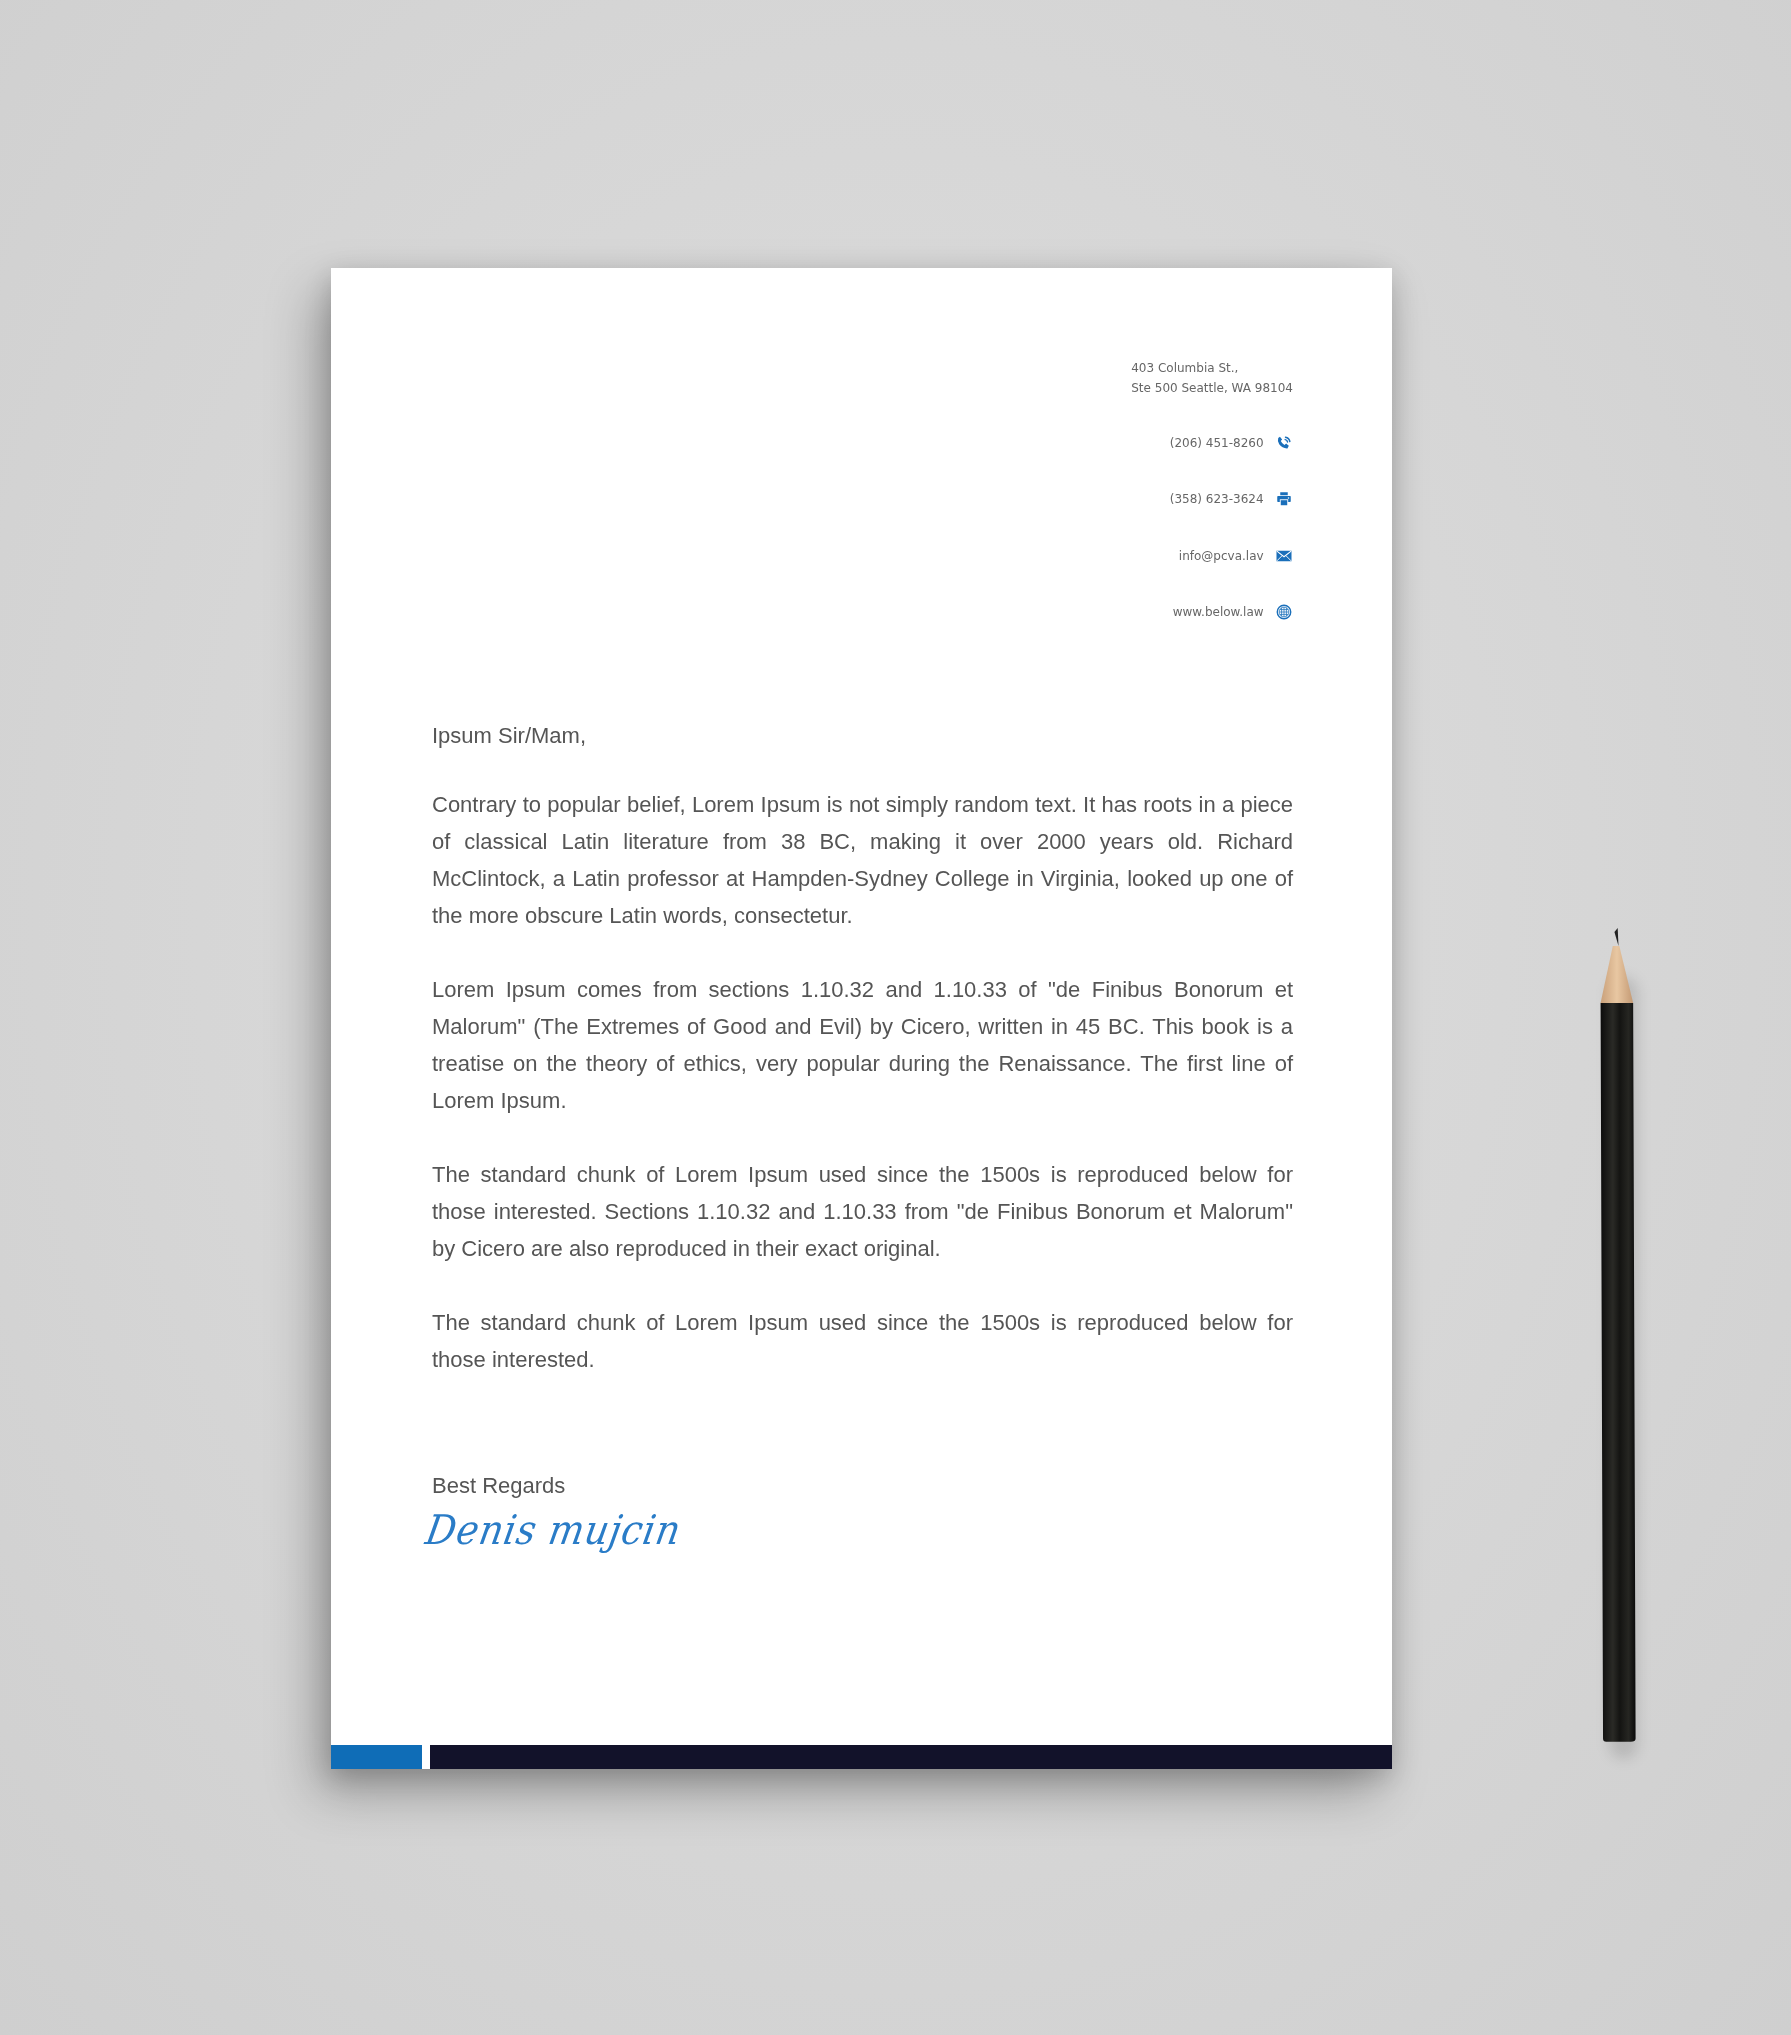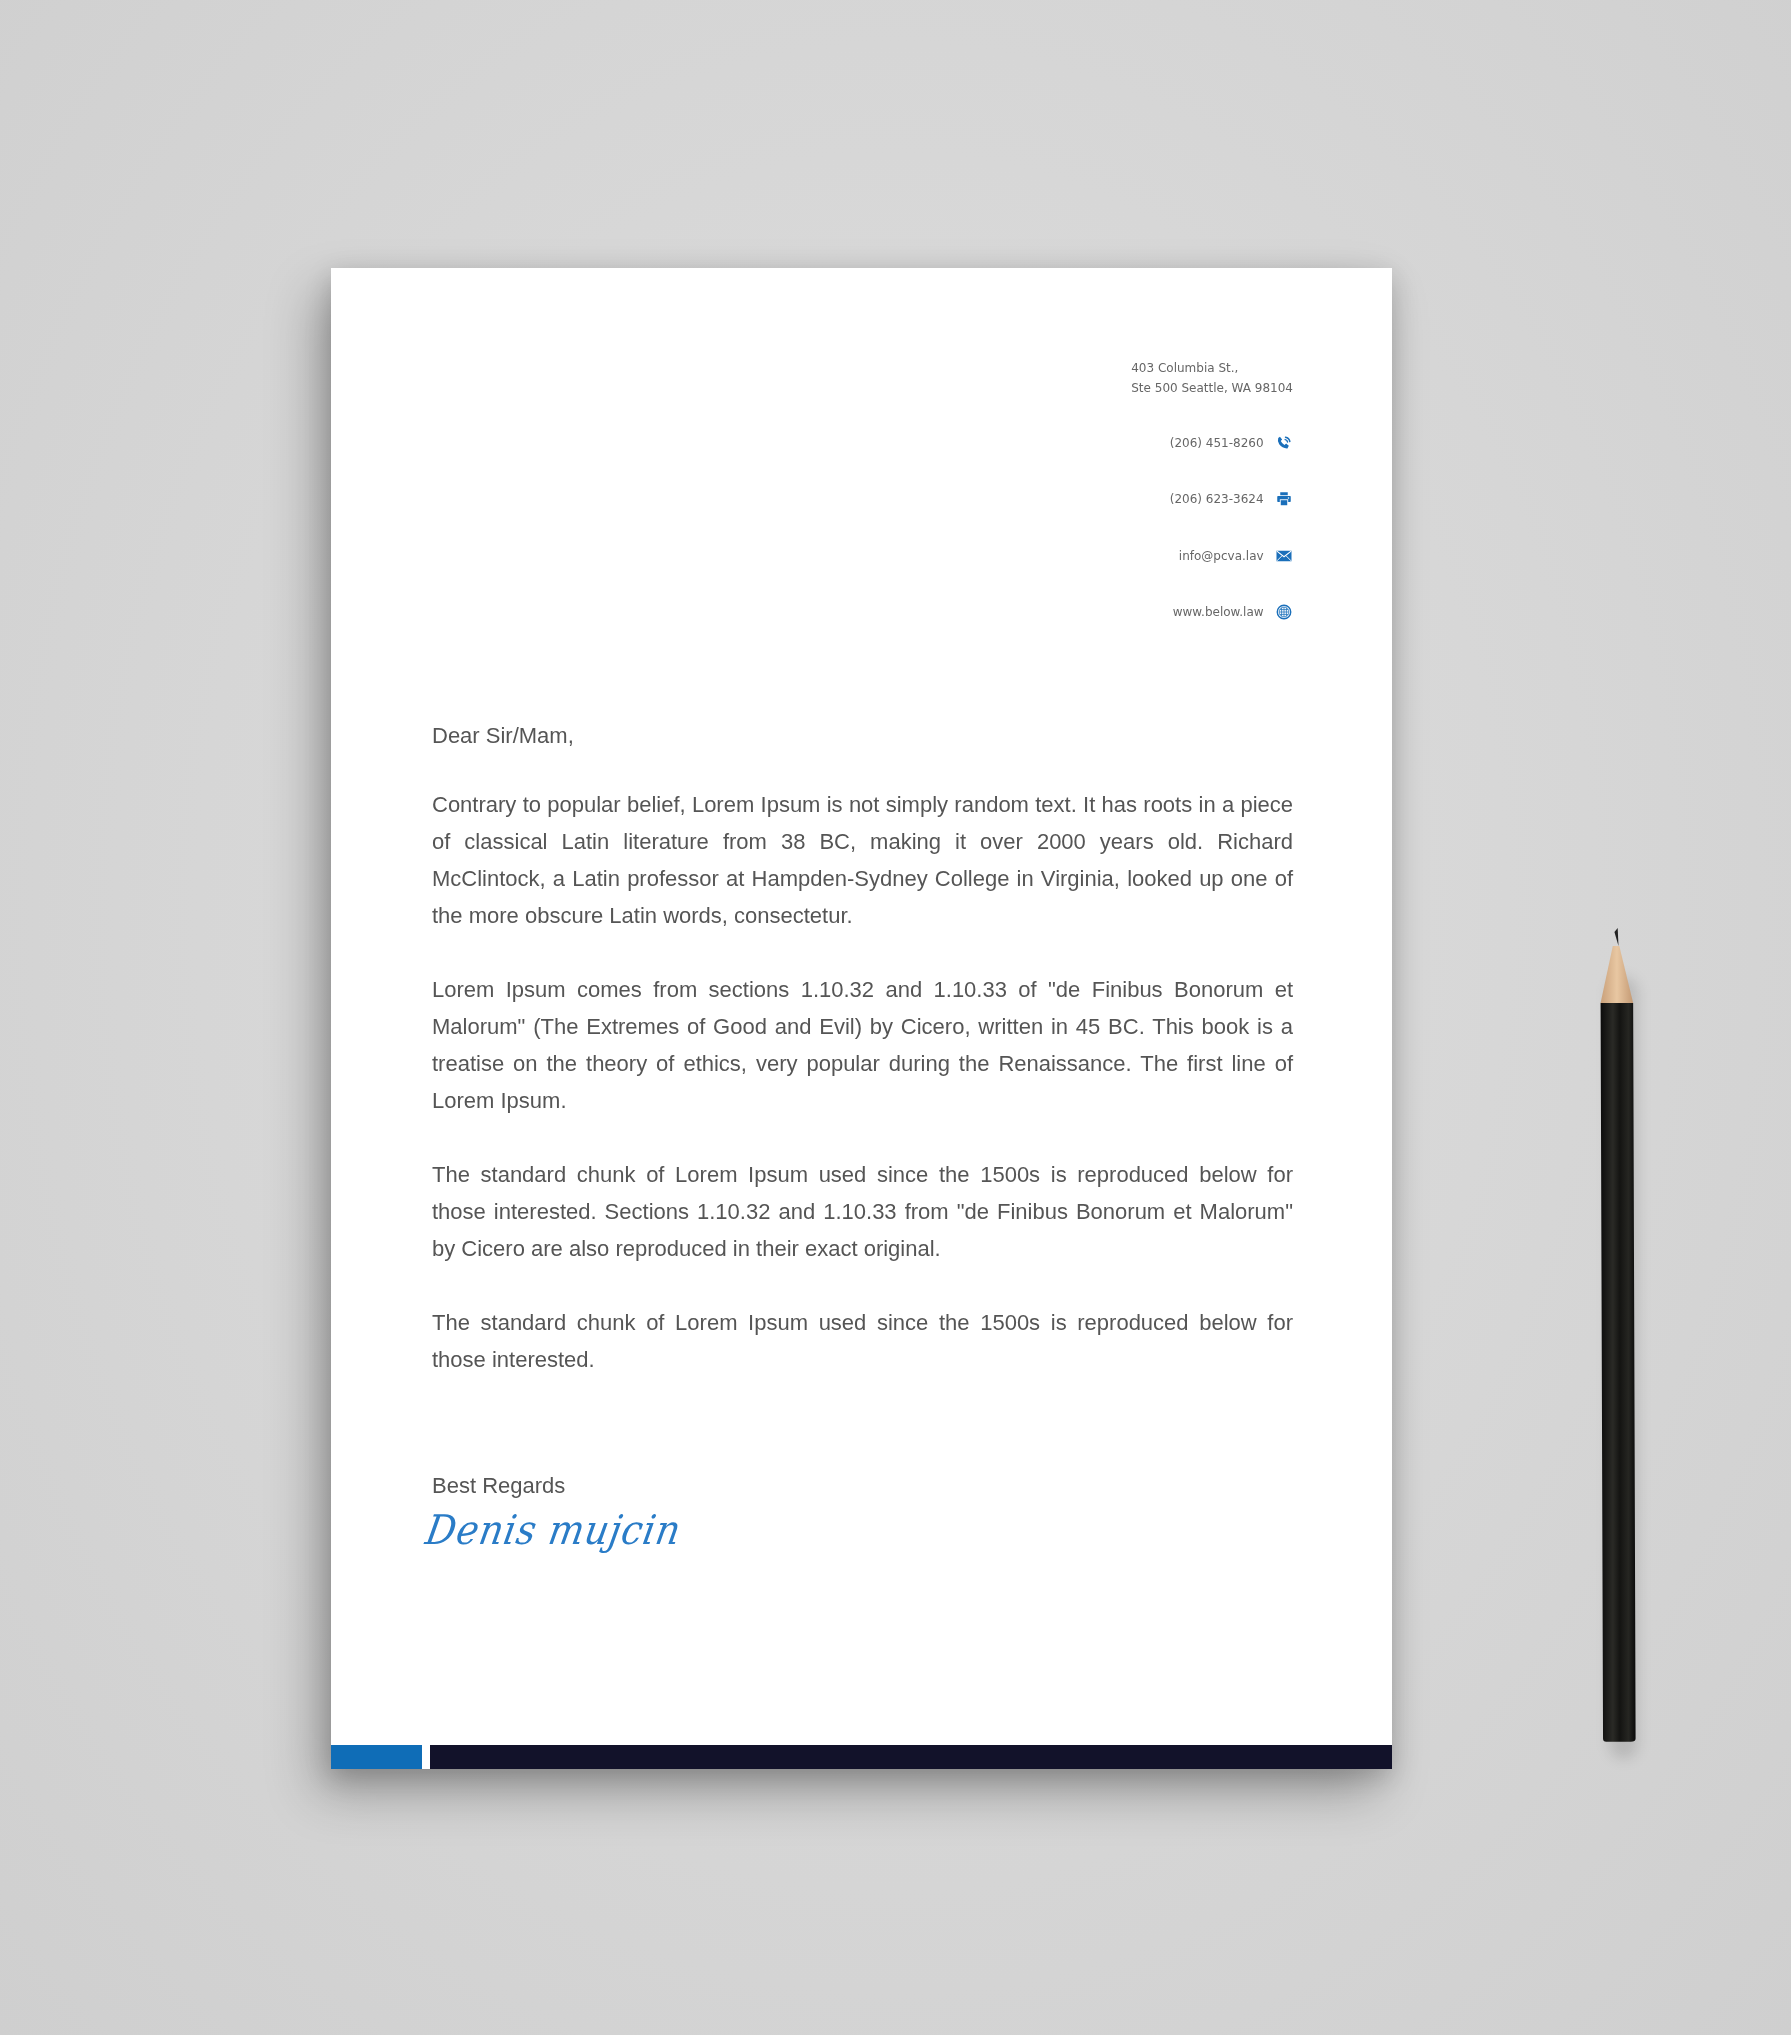--- a/index.html
+++ b/index.html
@@ -107,21 +107,21 @@
         <span class="ctext">(206) 451-8260</span>
         <span class="cicon">
           <svg viewBox="0 0 24 24">
               <path d="M6.6 3.5 L9.5 7.2 L7.7 9.3 Q9.3 12.8 12.7 14.6 L14.8 12.7 L18.4 15.5 L16.6 19.2 Q9.8 19.5 5.6 13.8 Q2.8 9.6 4.3 5.2 Z" fill="#1a6fba"></path>
               <path d="M14 4.2 Q18.8 5 19.8 10" stroke="#1a6fba" stroke-width="2" fill="none" stroke-linecap="round"></path>
               <path d="M13.6 7.5 Q16.2 8 16.7 10.6" stroke="#1a6fba" stroke-width="2" fill="none" stroke-linecap="round"></path>
             </svg>
         </span>
       </div>
       <div class="contact-row">
-        <span class="ctext">(206) 623-3624</span>
+        <span class="ctext">(358) 623-3624</span>
         <span class="cicon">
           <svg viewBox="0 0 24 24">
               <rect x="7" y="3" width="10" height="4" fill="#1a6fba"></rect>
               <rect x="3" y="8" width="18" height="8" rx="1" fill="#1a6fba"></rect>
               <rect x="7" y="13" width="10" height="8" fill="#1a6fba" stroke="#ffffff" stroke-width="1.2"></rect>
               <circle cx="18" cy="10.5" r="1" fill="#ffffff"></circle>
             </svg>
         </span>
       </div>
       <div class="contact-row">
@@ -141,21 +141,21 @@
               <circle cx="12" cy="12" r="9" fill="none" stroke="#1a6fba" stroke-width="1.8"></circle>
               <circle cx="12" cy="12" r="6.5" fill="none" stroke="#1a6fba" stroke-width="1"></circle>
               <path d="M5.5 12 H18.5 M12 5.5 V18.5 M6.5 8.8 H17.5 M6.5 15.2 H17.5 M8.8 6.3 V17.7 M15.2 6.3 V17.7" stroke="#1a6fba" stroke-width="1"></path>
             </svg>
         </span>
       </div>
     </div>
   </div>
 
   <div class="body-text">
-    <p class="greeting">Dear Sir/Mam,</p>
+    <p class="greeting">Ipsum Sir/Mam,</p>
     <p class="para">Contrary to popular belief, Lorem Ipsum is not simply random text. It has roots in a piece of classical Latin literature from 38 BC, making it over 2000 years old. Richard McClintock, a Latin professor at Hampden-Sydney College in Virginia, looked up one of the more obscure Latin words, consectetur.</p>
     <p class="para">Lorem Ipsum comes from sections 1.10.32 and 1.10.33 of "de Finibus Bonorum et Malorum" (The Extremes of Good and Evil) by Cicero, written in 45 BC. This book is a treatise on the theory of ethics, very popular during the Renaissance. The first line of Lorem Ipsum.</p>
     <p class="para">The standard chunk of Lorem Ipsum used since the 1500s is reproduced below for those interested. Sections 1.10.32 and 1.10.33 from "de Finibus Bonorum et Malorum" by Cicero are also reproduced in their exact original.</p>
     <p class="para">The standard chunk of Lorem Ipsum used since the 1500s is reproduced below for those interested.</p>
   </div>
 
   <div class="closing">Best Regards</div>
   <div class="signature">Denis mujcin</div>
 
   <div class="footer-blue"></div>

